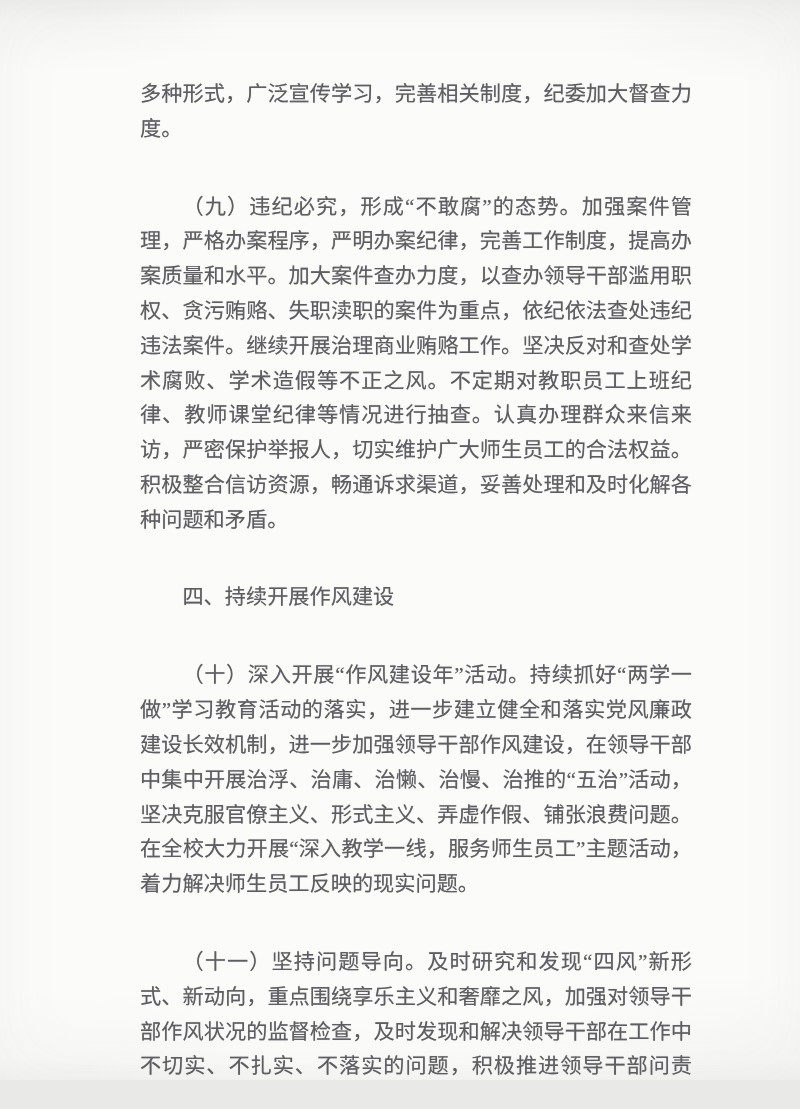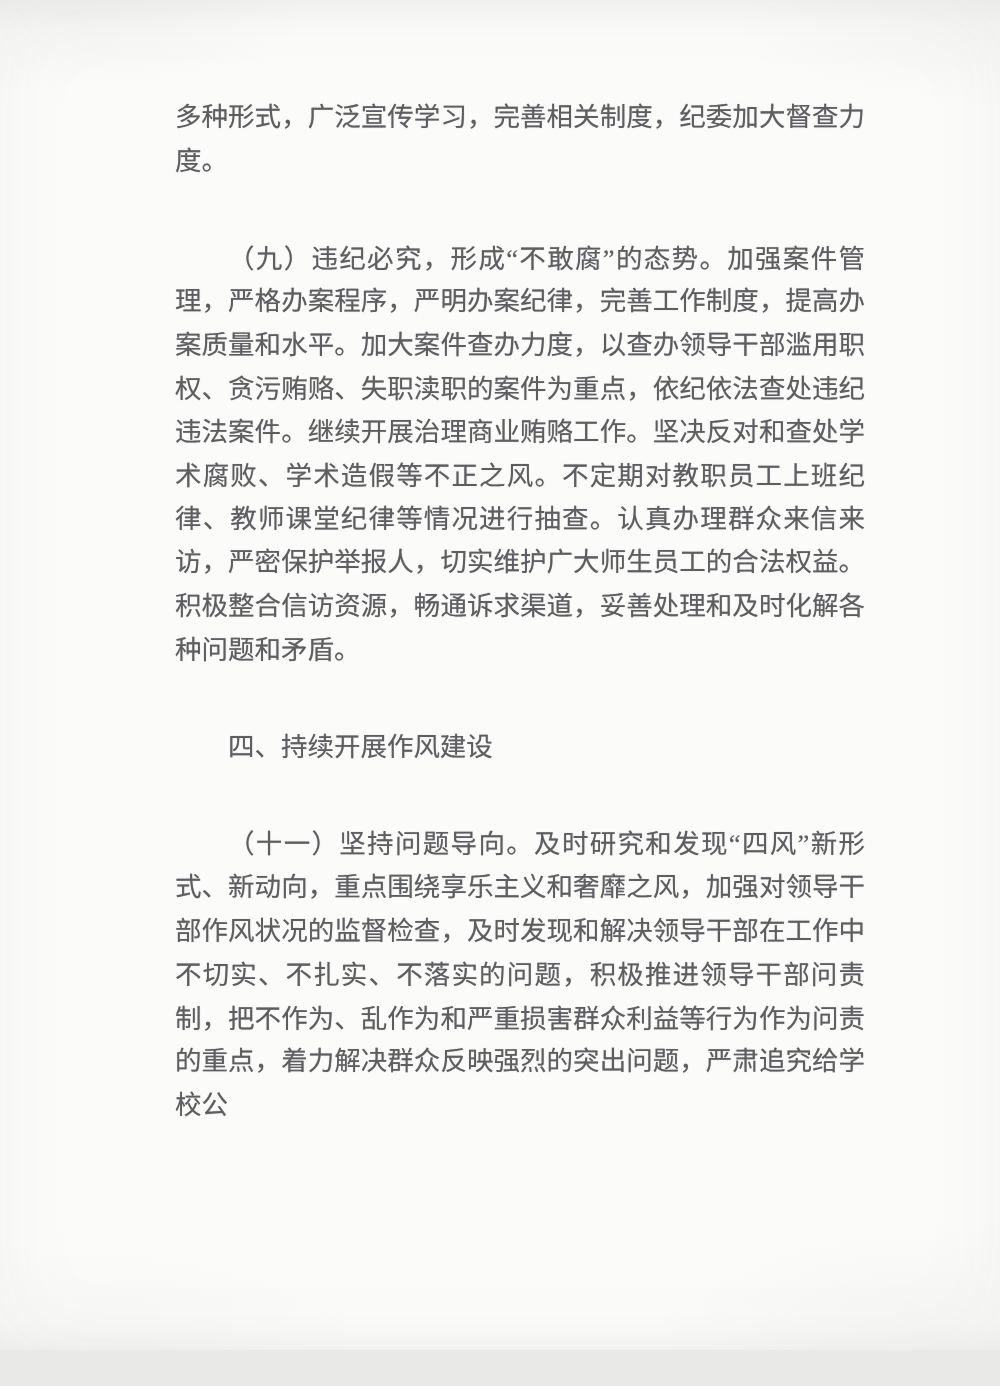--- a/index.html
+++ b/index.html
@@ -45,25 +45,27 @@
     margin: 0;
     padding: 0;
   }
   .textblock p.indent {
     text-indent: 2em;
     margin-top: 43px;
   }
   .textblock p.heading {
     
     font-weight: 400;
+    font-family: Liberation Mono, monospace;
   }
 </style>
 </head>
 <body>
 
 <div class="paper">
   <div class="textblock">
       <p class="">多种形式，广泛宣传学习，完善相关制度，纪委加大督查力度。</p>
       <p class="indent">（九）违纪必究，形成“不敢腐”的态势。加强案件管理，严格办案程序，严明办案纪律，完善工作制度，提高办案质量和水平。加大案件查办力度，以查办领导干部滥用职权、贪污贿赂、失职渎职的案件为重点，依纪依法查处违纪违法案件。继续开展治理商业贿赂工作。坚决反对和查处学术腐败、学术造假等不正之风。不定期对教职员工上班纪律、教师课堂纪律等情况进行抽查。认真办理群众来信来访，严密保护举报人，切实维护广大师生员工的合法权益。积极整合信访资源，畅通诉求渠道，妥善处理和及时化解各种问题和矛盾。</p>
       <p class="indent heading">四、持续开展作风建设</p>
+      <p class="indent">（十）深入开展“作风建设年”活动。持续抓好“两学一做”学习教育活动的落实，进一步建立健全和落实党风廉政建设长效机制，进一步加强领导干部作风建设，在领导干部中集中开展治浮、治庸、治懒、治慢、治推的“五治”活动，坚决克服官僚主义、形式主义、弄虚作假、铺张浪费问题。在全校大力开展“深入教学一线，服务师生员工”主题活动，着力解决师生员工反映的现实问题。</p>
       <p class="indent">（十一）坚持问题导向。及时研究和发现“四风”新形式、新动向，重点围绕享乐主义和奢靡之风，加强对领导干部作风状况的监督检查，及时发现和解决领导干部在工作中不切实、不扎实、不落实的问题，积极推进领导干部问责制，把不作为、乱作为和严重损害群众利益等行为作为问责的重点，着力解决群众反映强烈的突出问题，严肃追究给学校公</p>
     </div>
 </div>
 
 </body></html>

